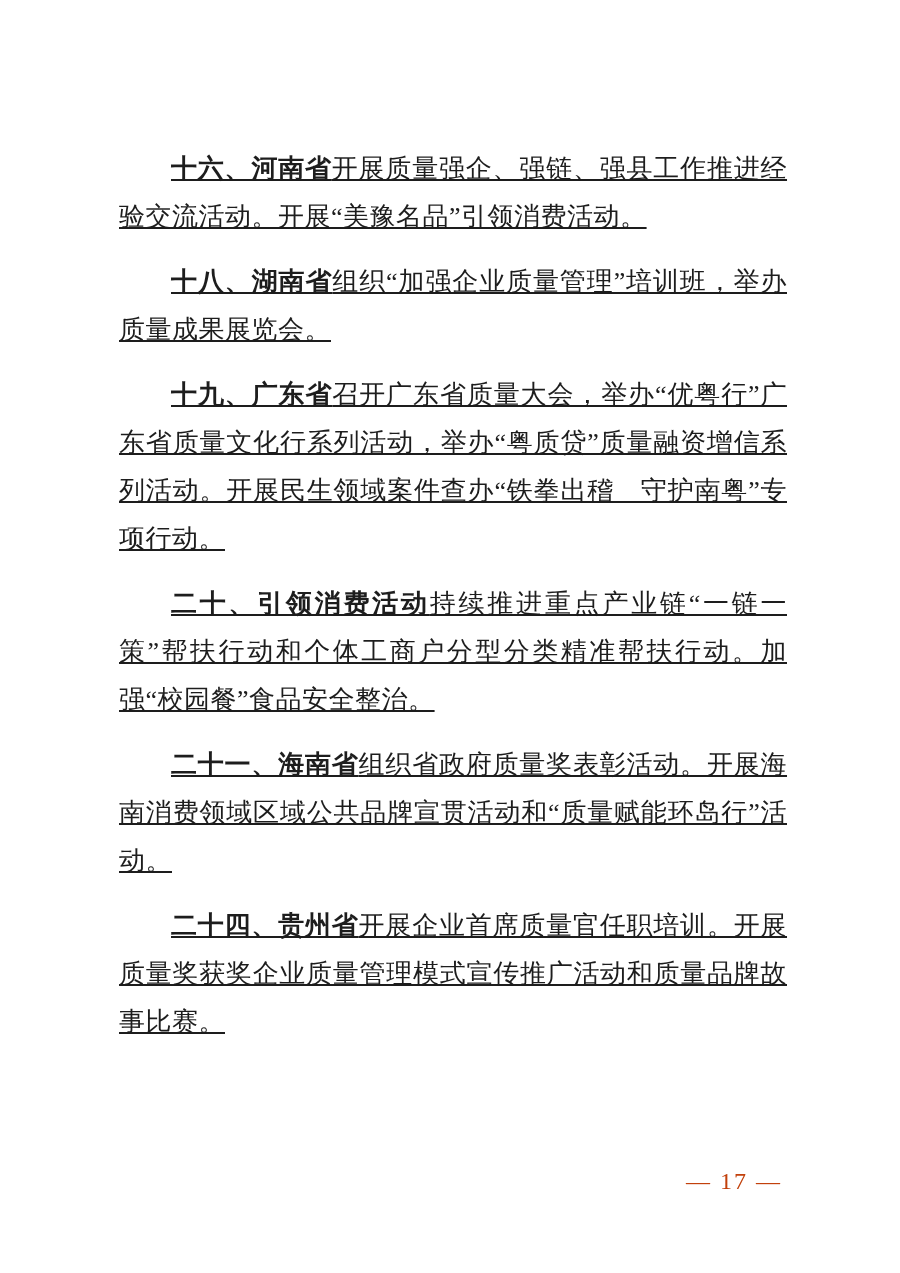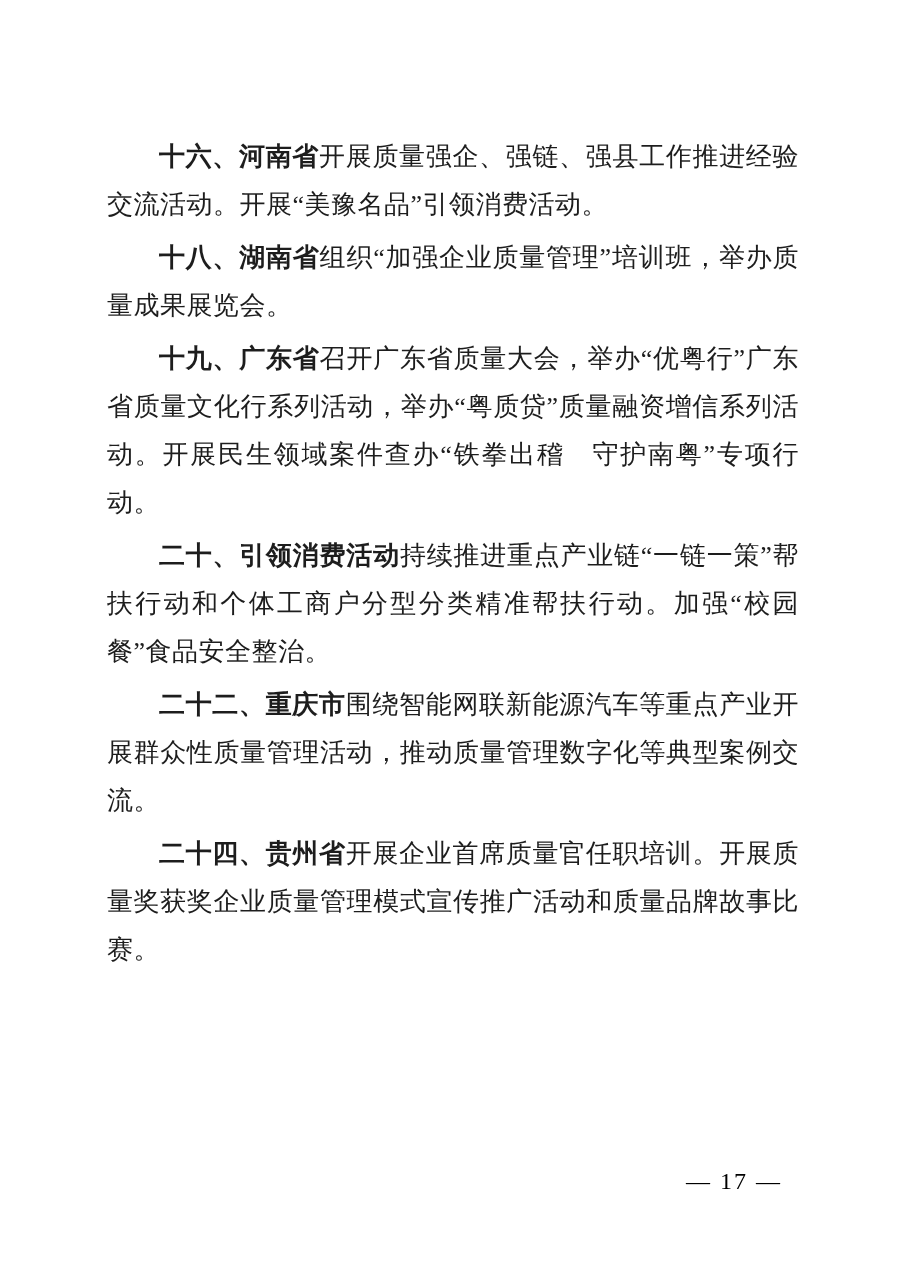--- a/index.html
+++ b/index.html
@@ -25,47 +25,48 @@
     left: 103px;
     top: 128px;
     width: 700px;
     font-size: 26px;
     line-height: 48px;
     text-align: justify;
     text-justify: inter-ideograph;
     letter-spacing: 0.5px;
   }
   .content p {
-    margin: 4px;
+    margin: 16px;
     padding: 0;
     text-indent: 2em;
+    text-decoration: underline;
   }
   .lead {
     font-weight: 700;
     font-family: "DejaVu Sans", "Liberation Sans", sans-serif;
     letter-spacing: 0.5px;
   }
   .page-number {
     position: absolute;
     top: 1166px;
     right: 118px;
     font-size: 24px;
     line-height: 30px;
     letter-spacing: 2px;
-    color: #000000;
+    color: #c2410c;
     font-family: "Liberation Serif", "DejaVu Serif", serif;
   }
 </style>
 </head>
 <body style="background: rgb(255, 255, 255); color: rgb(29, 29, 29);">
 
 <div class="page-sheet">
   <div class="content">
     <p><span class="lead">十六、河南省</span><span>开展质量强企、强链、强县工作推进经验交流活动。开展“美豫名品”引领消费活动。</span></p>
     <p><span class="lead">十八、湖南省</span><span>组织“加强企业质量管理”培训班，举办质量成果展览会。</span></p>
     <p><span class="lead">十九、广东省</span><span>召开广东省质量大会，举办“优粤行”广东省质量文化行系列活动，举办“粤质贷”质量融资增信系列活动。开展民生领域案件查办“铁拳出稽　守护南粤”专项行动。</span></p>
     <p><span class="lead">二十、引领消费活动</span><span>持续推进重点产业链“一链一策”帮扶行动和个体工商户分型分类精准帮扶行动。加强“校园餐”食品安全整治。</span></p>
-    <p><span class="lead">二十二、重庆市</span><span>围绕智能网联新能源汽车等重点产业开展群众性质量管理活动，推动质量管理数字化等典型案例交流。</span></p>
+    <p><span class="lead">二十一、海南省</span><span>组织省政府质量奖表彰活动。开展海南消费领域区域公共品牌宣贯活动和“质量赋能环岛行”活动。</span></p>
     <p><span class="lead">二十四、贵州省</span><span>开展企业首席质量官任职培训。开展质量奖获奖企业质量管理模式宣传推广活动和质量品牌故事比赛。</span></p>
 
   </div>
   <div class="page-number">— 17 —</div>
 </div>
 
 </body></html>

